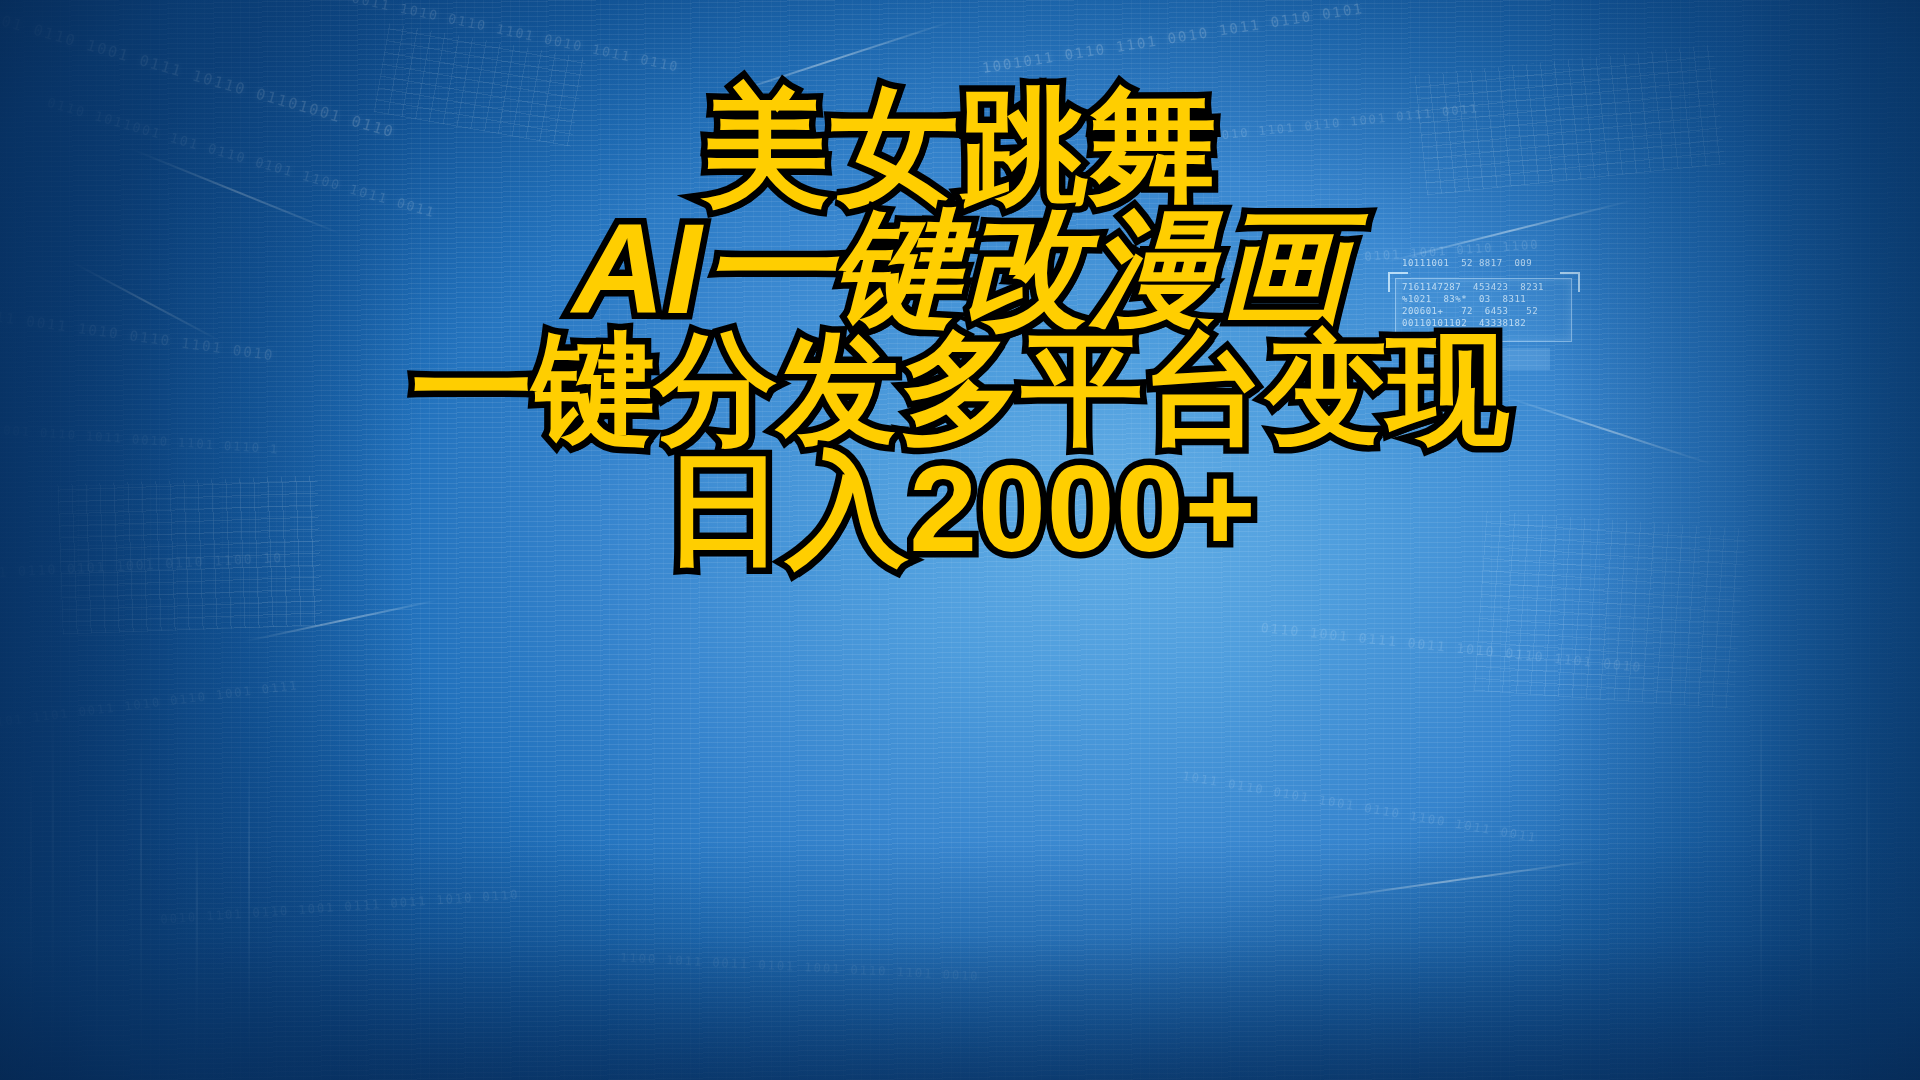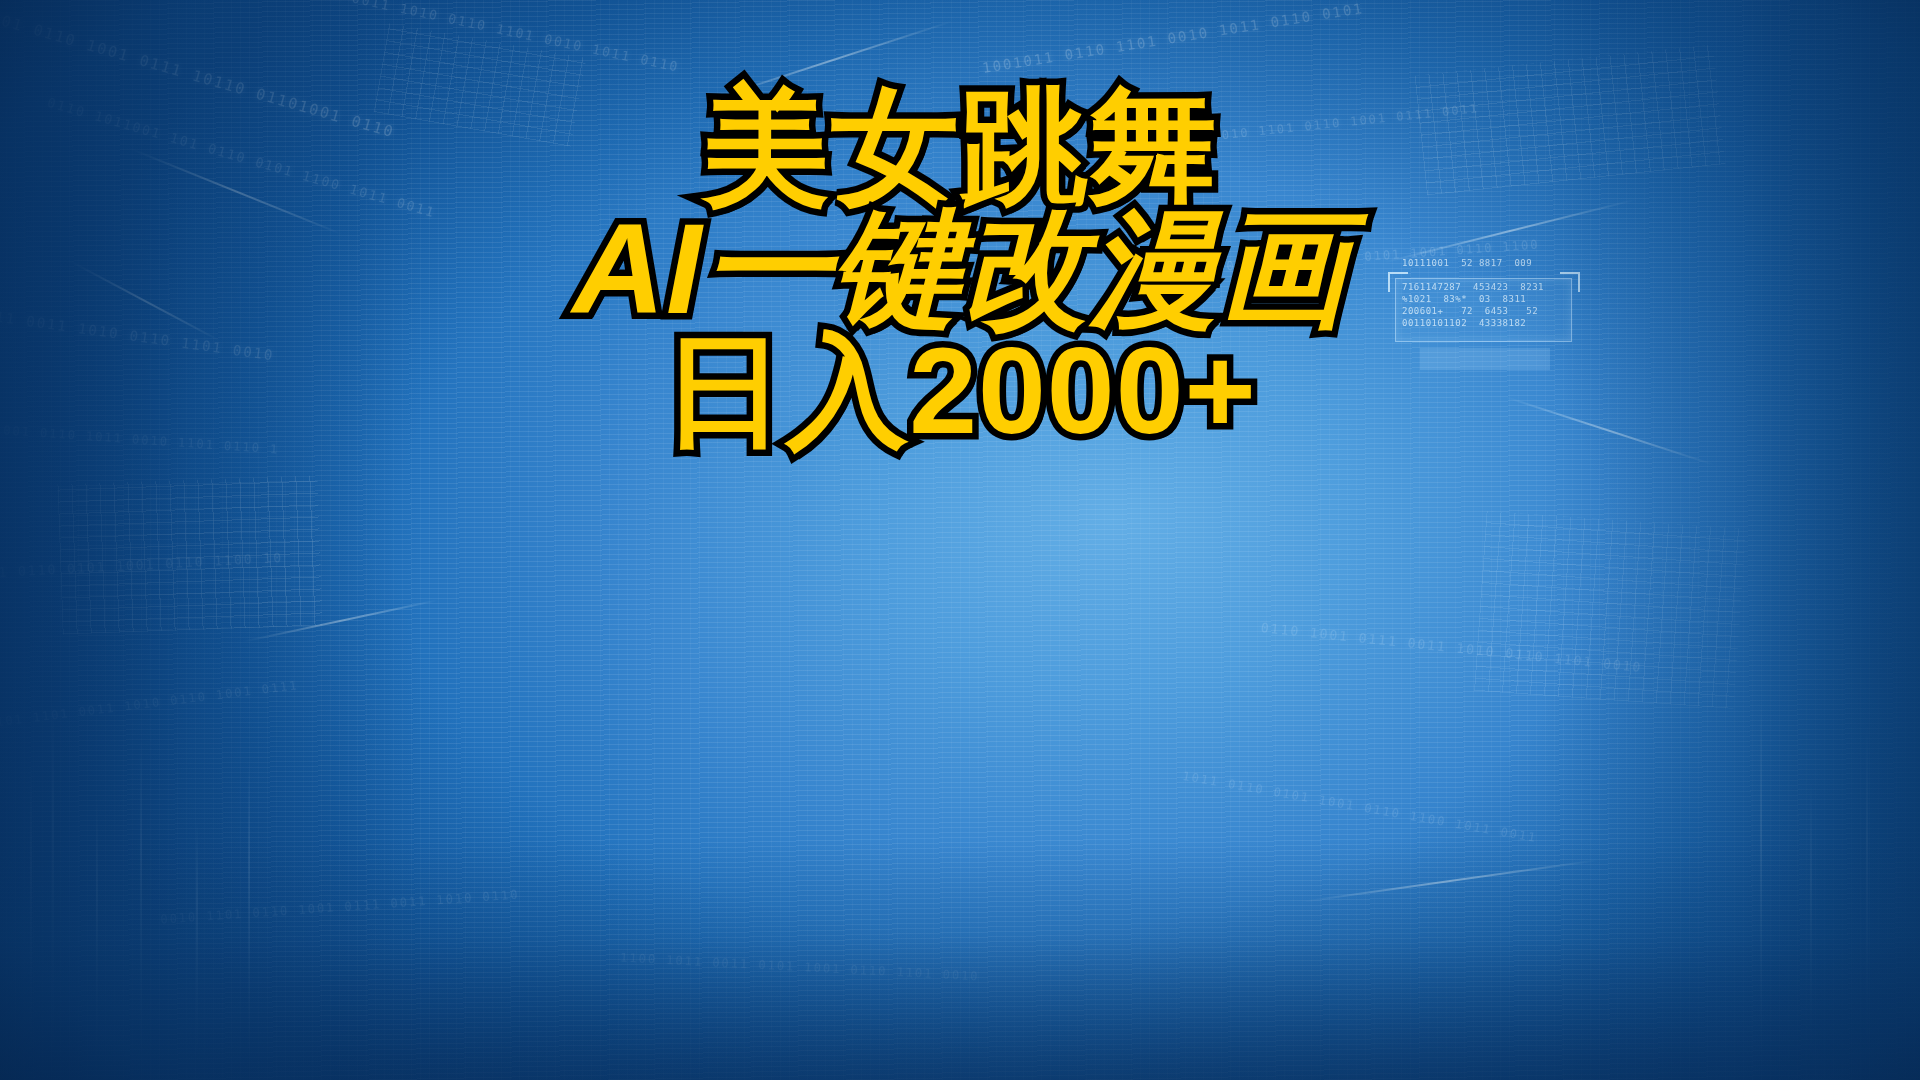--- a/index.html
+++ b/index.html
@@ -245,16 +245,17 @@
   <div class="hud-text" style="left:1402px; top:258px;">10111001  52 8817  009</div>
 
   <div class="bg-left-dark"></div>
   <div class="bg-right-dark"></div>
   <div class="bg-bottom-dark"></div>
   <div class="bg-vignette"></div>
 
   <div class="headline">
     <span class="line l1">美女跳舞</span>
     <span class="line l2">AI一键改漫画</span>
+    <span class="line l3">一键分发多平台变现</span>
     <span class="line l5">日入2000+</span>
   </div>
 
 </div>
 
 </body></html>

